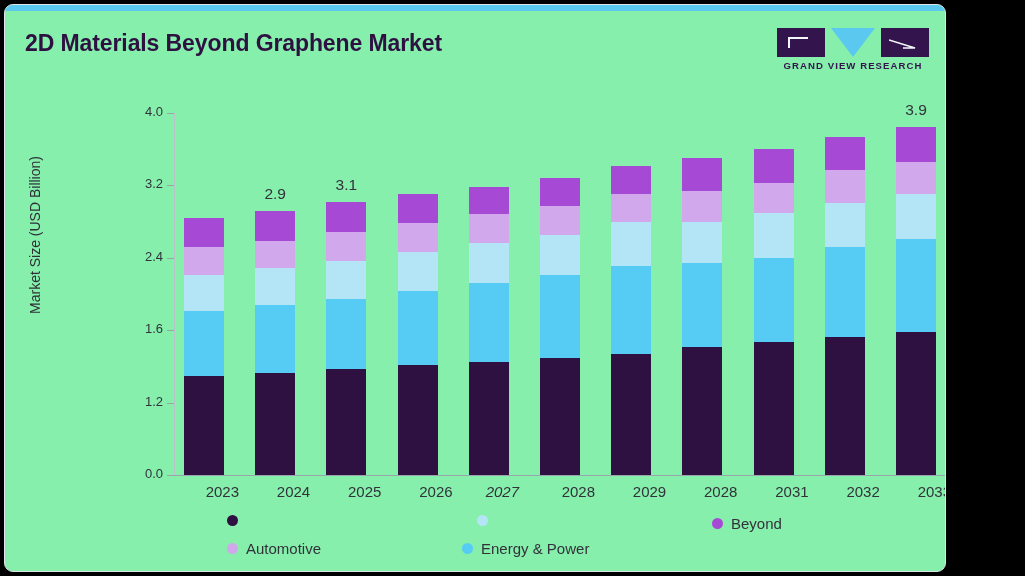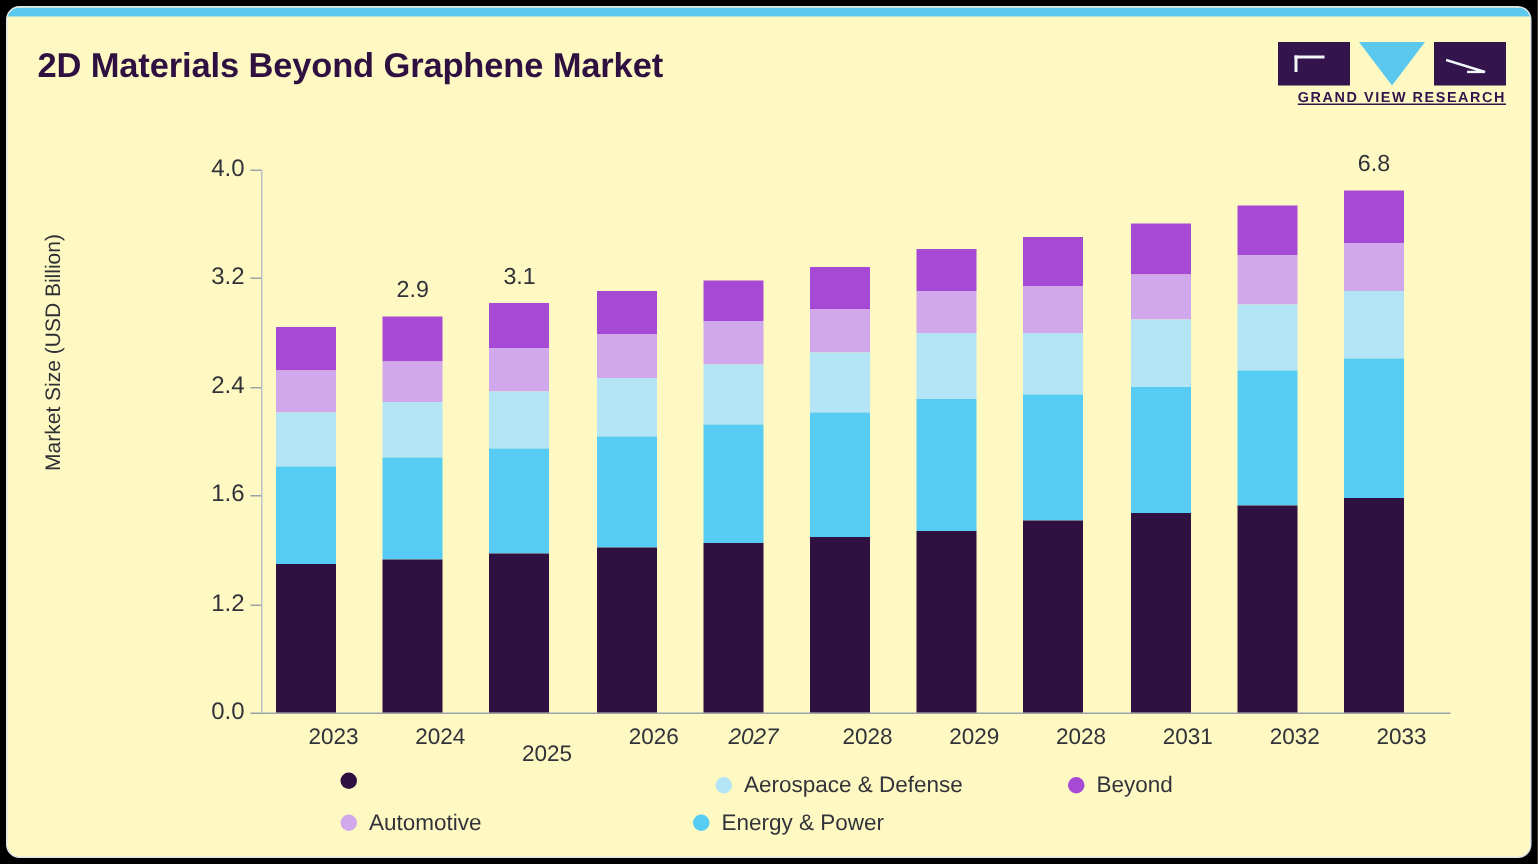--- a/index.html
+++ b/index.html
@@ -2,22 +2,22 @@
 <html><head>
 <meta charset="utf-8">
 <title>2D Materials Beyond Graphene Market</title>
 <style>
   html,body{margin:0;padding:0;background:#000;}
   body{
     width:1025px;height:576px;overflow:hidden;
     font-family:"Liberation Sans","DejaVu Sans",sans-serif;
   }
   .card{
-    position:absolute;left:4px;top:4px;width:1017px;height:568px;
-    background:#fef9c3;
+    position:absolute;left:4px;top:4px;width:942px;height:568px;
+    background:#86efac;
     border-radius:9px;
     border:1px solid #dfe6ea;
     box-sizing:border-box;
     overflow:hidden;
   }
   .top-accent{
     position:absolute;left:0;top:0;width:100%;height:6px;
     background:#5bc8f0;
   }
   
@@ -37,35 +37,35 @@
   .lg-g{left:0;width:48px;}
   .lg-r{left:104px;width:48px;}
   .lg-tri{
     position:absolute;left:54px;top:0;width:0;height:0;
     border-left:22px solid transparent;border-right:22px solid transparent;
     border-top:29px solid #5bc8f0;
   }
   .lg-g-in{position:absolute;left:11px;top:9px;width:18px;height:9px;border-left:2px solid #f2f7fa;border-top:2px solid #f2f7fa;}
   .lg-r-in{position:absolute;left:112px;top:11px;width:28px;height:10px;}
   .logo-text{
-    position:absolute;left:0;top:32px;width:152px;text-align:right;
-    font-size:9.6px;font-weight:bold;color:#33144d;letter-spacing:1.05px;text-decoration:underline;
+    position:absolute;left:0;top:32px;width:152px;text-align:center;
+    font-size:9.6px;font-weight:bold;color:#33144d;letter-spacing:1.05px;
   }
   
   .plot{
     position:absolute;left:0;top:0;width:1017px;height:568px;
   }
   .ylabel{
     position:absolute;left:-70px;top:222px;width:200px;
     transform:rotate(-90deg);
     text-align:center;font-size:14px;color:#2f2f36;
   }
   .ytick{
     position:absolute;left:108px;width:50px;text-align:right;
-    font-size:16px;color:#32323a;transform:translateY(-9px);
+    font-size:13px;color:#32323a;transform:translateY(-9px);
   }
   .ytick-mark{position:absolute;left:162px;width:7px;height:1px;background:#9aa4ab;}
   .yaxis-line{position:absolute;left:169px;top:108px;width:1px;height:362px;background:#b9c2c8;}
   .xaxis-line{position:absolute;left:169px;top:470px;width:793px;height:1px;background:#9aa4ab;}
   .bar{position:absolute;bottom:0;width:40px;}
   .seg{width:100%;display:block;}
   .xtick{
     position:absolute;top:478px;width:70px;text-align:right;
     font-size:15px;color:#32323a;
   }
@@ -133,21 +133,21 @@
       </div>
       <div class="xtick" style="left: 235.2px;">2024</div>
       <div class="datalabel" style="left: 235.2px; top: 179.74px;">2.9</div>
       <div class="bar" style="left: 321.4px; top: 196.69px; height: 273.31px; bottom: auto;">
         <div class="seg" style="height: 29.865px; background: rgb(166, 74, 214);"></div>
         <div class="seg" style="height: 28.96px; background: rgb(210, 168, 236);"></div>
         <div class="seg" style="height: 38.01px; background: rgb(179, 229, 247);"></div>
         <div class="seg" style="height: 70.59px; background: rgb(86, 204, 245);"></div>
         <div class="seg" style="height: 105.885px; background: rgb(46, 17, 65);"></div>
       </div>
-      <div class="xtick" style="left: 306.4px; margin-top: 11px;">2025</div>
+      <div class="xtick" style="left: 306.4px;">2025</div>
       <div class="datalabel" style="left: 306.4px; top: 170.69px;">3.1</div>
       <div class="bar" style="left: 392.6px; top: 188.545px; height: 281.455px; bottom: auto;">
         <div class="seg" style="height: 29.865px; background: rgb(166, 74, 214);"></div>
         <div class="seg" style="height: 28.96px; background: rgb(210, 168, 236);"></div>
         <div class="seg" style="height: 38.915px; background: rgb(179, 229, 247);"></div>
         <div class="seg" style="height: 74.21px; background: rgb(86, 204, 245);"></div>
         <div class="seg" style="height: 109.505px; background: rgb(46, 17, 65);"></div>
       </div>
       <div class="xtick" style="left: 377.6px;">2026</div>
       <div class="bar" style="left: 463.8px; top: 182.21px; height: 287.79px; bottom: auto;">
@@ -199,31 +199,30 @@
       </div>
       <div class="xtick" style="left: 804.8px;">2032</div>
       <div class="bar" style="left: 891px; top: 121.575px; height: 348.425px; bottom: auto;">
         <div class="seg" style="height: 35.295px; background: rgb(166, 74, 214);"></div>
         <div class="seg" style="height: 31.675px; background: rgb(210, 168, 236);"></div>
         <div class="seg" style="height: 45.25px; background: rgb(179, 229, 247);"></div>
         <div class="seg" style="height: 93.215px; background: rgb(86, 204, 245);"></div>
         <div class="seg" style="height: 142.99px; background: rgb(46, 17, 65);"></div>
       </div>
       <div class="xtick" style="left: 876px;">2033</div>
-      <div class="datalabel" style="left: 876px; top: 95.575px;">6.8</div>
+      <div class="datalabel" style="left: 876px; top: 95.575px;">3.9</div>
     </div>
 
   <div class="legend" id="legend">
       <div class="legend-row">
         <div class="legend-item" style="width: 250px;">
           <span class="dot" style="background: rgb(46, 17, 65);"></span>
         </div>
         <div class="legend-item" style="width: 235px;">
           <span class="dot" style="background: rgb(179, 229, 247);"></span>
-          <span>Aerospace &amp; Defense</span>
         </div>
         <div class="legend-item" style="width: 120px;">
           <span class="dot" style="background: rgb(166, 74, 214);"></span>
           <span>Beyond</span>
         </div>
       </div>
       <div class="legend-row">
         <div class="legend-item" style="width: 235px;">
           <span class="dot" style="background: rgb(210, 168, 236);"></span>
           <span>Automotive</span>

